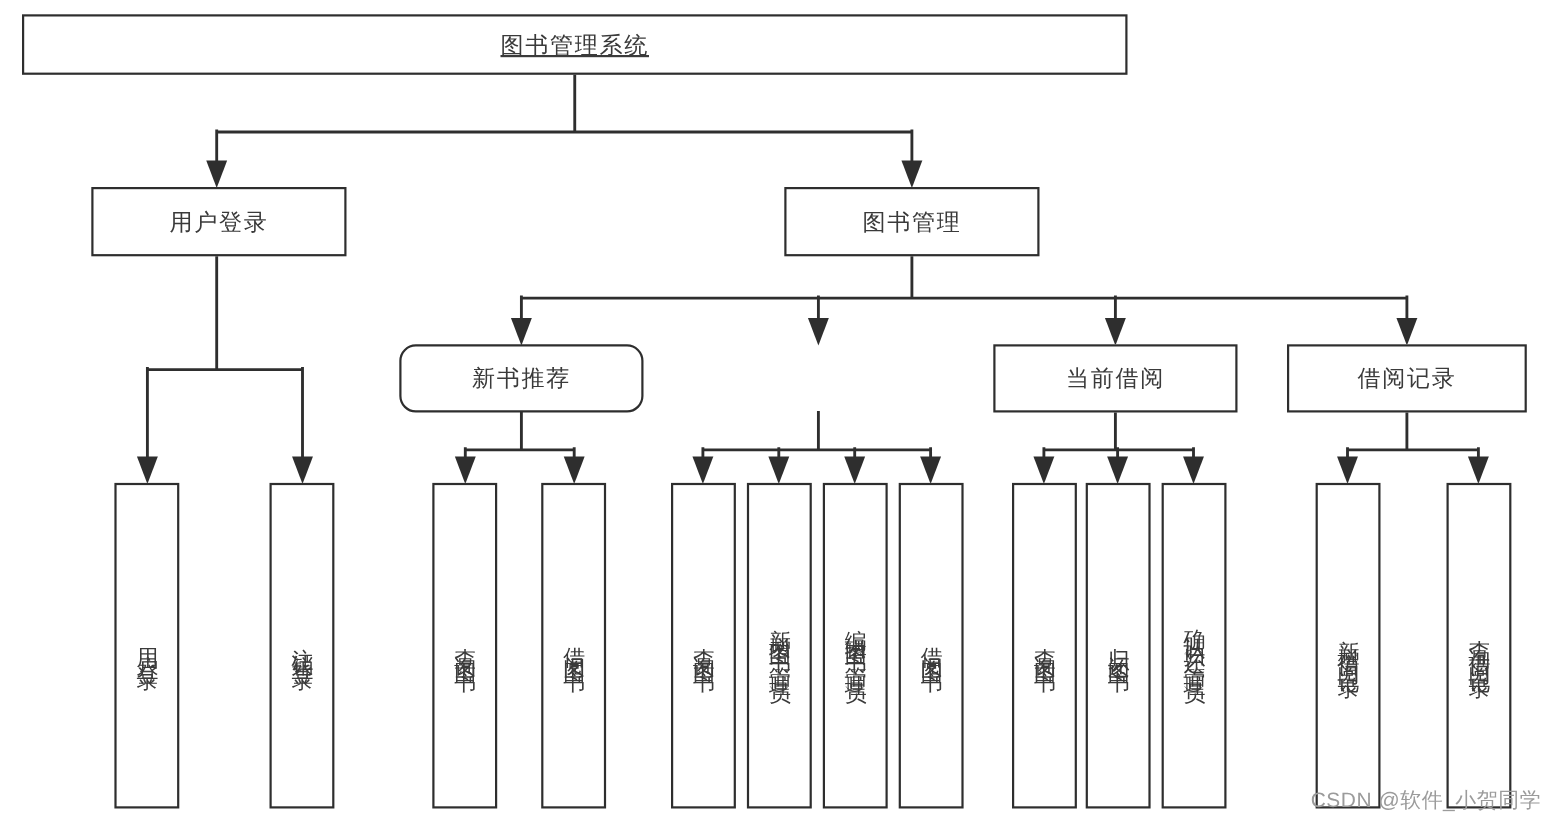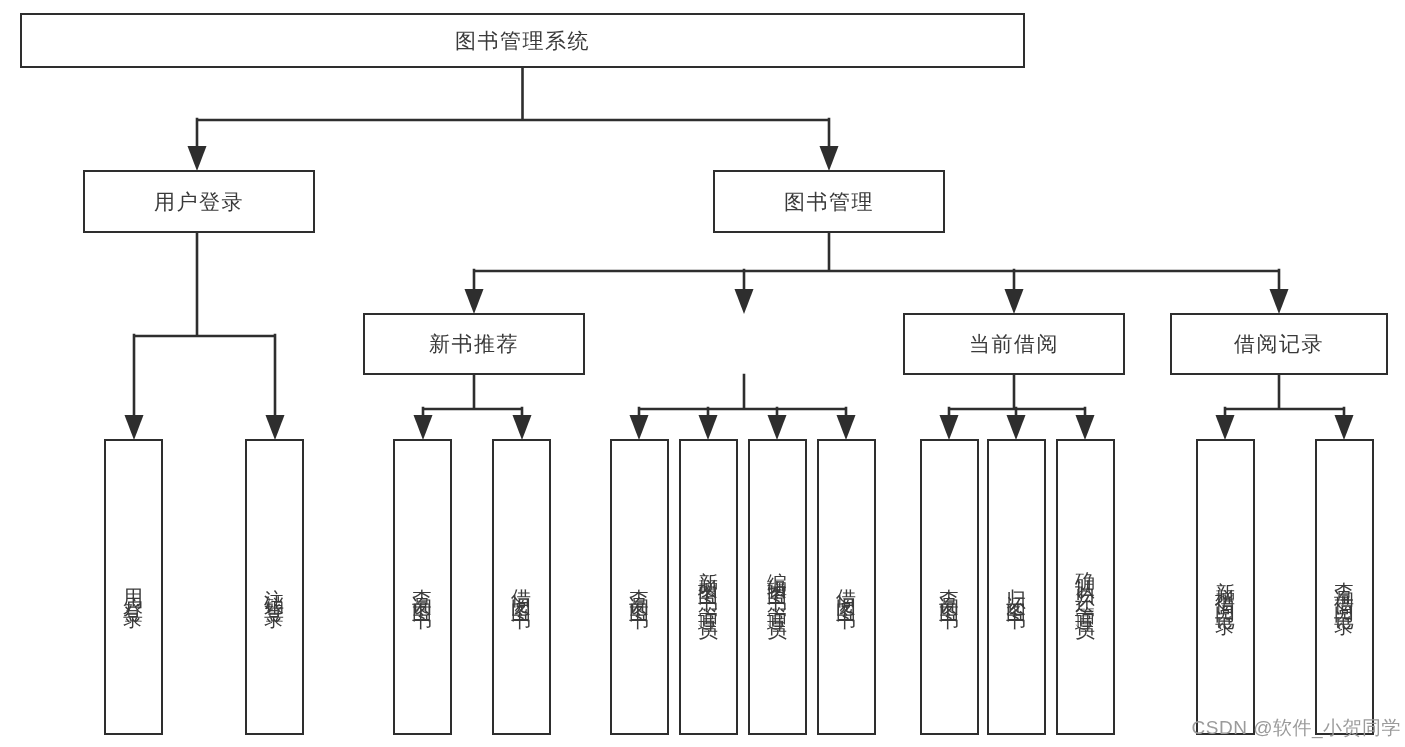--- a/index.html
+++ b/index.html
@@ -39,21 +39,21 @@
     display:flex;
     align-items:center;
     justify-content:center;
     color:var(--text);
   }
   .hlabel{
     font-size:21px;
     letter-spacing:1.5px;
     white-space:nowrap;
   }
-  .root{left:20px;top:13px;width:1005px;height:55px;}
+  .root{left:20px;top:13px;width:1005px;height:55px;text-decoration:underline;}
   .lvl2{top:170px;width:232px;height:63px;}
   .lvl3{top:313px;width:222px;height:62px;}
   .leaf{top:439px;width:59px;height:296px;}
   .vtext{
     writing-mode:vertical-rl;
     text-orientation:mixed;
     font-size:20px;
     letter-spacing:7px;
     line-height:1;
   }
@@ -127,21 +127,21 @@
     <span class="hlabel">图书管理系统</span>
   </div>
 
   <div class="node lvl2" style="left:83px;">
     <span class="hlabel">用户登录</span>
   </div>
   <div class="node lvl2" style="left:713px;">
     <span class="hlabel">图书管理</span>
   </div>
 
-  <div class="node lvl3" style="left:363px;">
+  <div class="node lvl3" style="left:363px;border-radius:15px;">
     <span class="hlabel">新书推荐</span>
   </div>
   <div class="node lvl3" style="left:903px;">
     <span class="hlabel">当前借阅</span>
   </div>
   <div class="node lvl3" style="left:1170px;width:218px;">
     <span class="hlabel">借阅记录</span>
   </div>
 
   <div class="node leaf" style="left:104px;">

